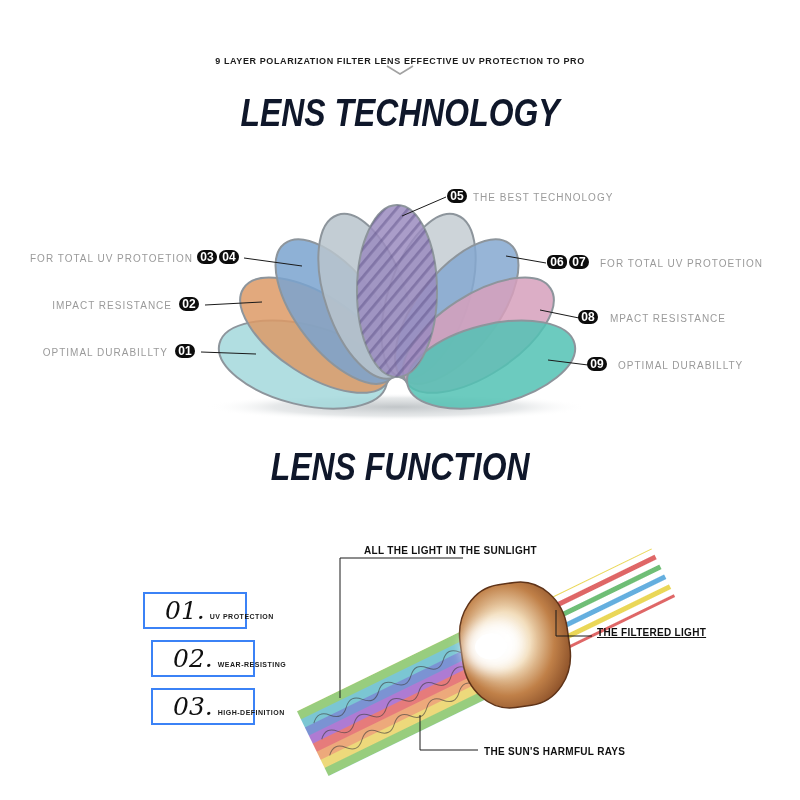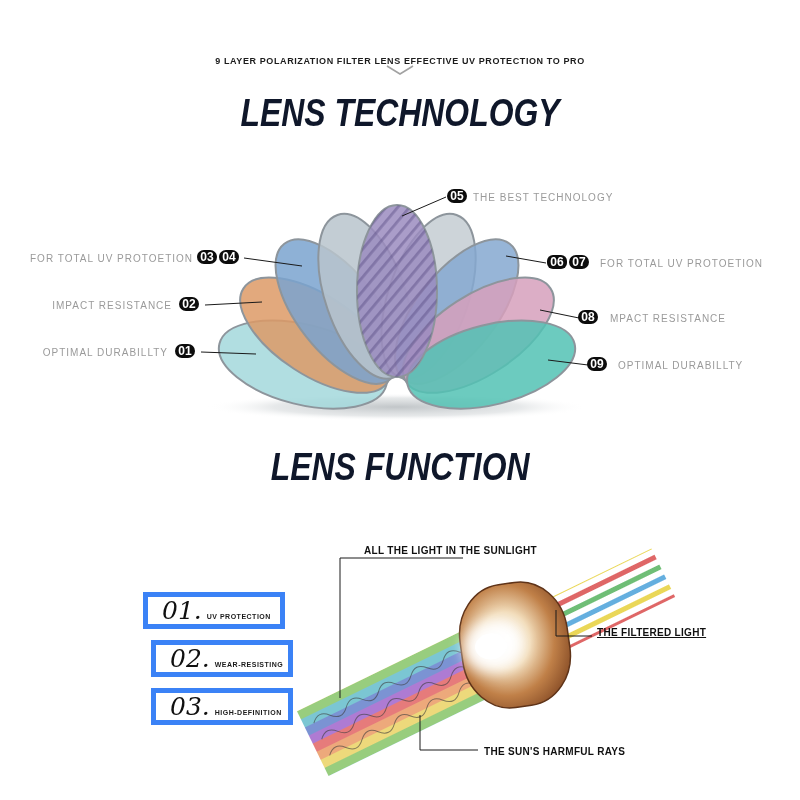--- a/index.html
+++ b/index.html
@@ -16,22 +16,22 @@
   .title-func{top:446px;}
 
   .fan{position:absolute;top:180px;left:0;}
   .petal{stroke:#8d959c;stroke-width:2;fill-opacity:.85;}
 
   .badge{position:absolute;width:20px;height:14px;border-radius:7px;background:#0c0c0c;
     color:#fff;font-size:12px;line-height:14px;text-align:center;font-weight:bold;}
   .callout-label{position:absolute;font-size:10px;color:#9a9a9a;letter-spacing:1px;white-space:nowrap;}
   .align-r{text-align:right;}
 
-  .feature-box{position:absolute;width:142px;height:37px;border:5px solid #3b82f6;background:#fff;
-    display:flex;align-items:center;box-sizing:border-box;padding-left:14px;}
+  .feature-box{position:absolute;width:104px;height:37px;border:2px solid #3b82f6;background:#fff;
+    display:flex;align-items:center;box-sizing:border-box;padding-left:20px;}
   .feature-number{font-family:"DejaVu Serif",serif;font-style:italic;font-size:25px;color:#101010;line-height:1;}
   .feature-label{font-size:7px;font-weight:bold;letter-spacing:.5px;color:#1a1a1a;margin:12px 0 0 5px;white-space:nowrap;}
 
   .diagram{position:absolute;top:530px;left:280px;}
   .diagram-label{position:absolute;font-size:10px;font-weight:bold;color:#101010;letter-spacing:.3px;white-space:nowrap;}
 </style>
 </head>
 <body>
 
 <div class="page">

